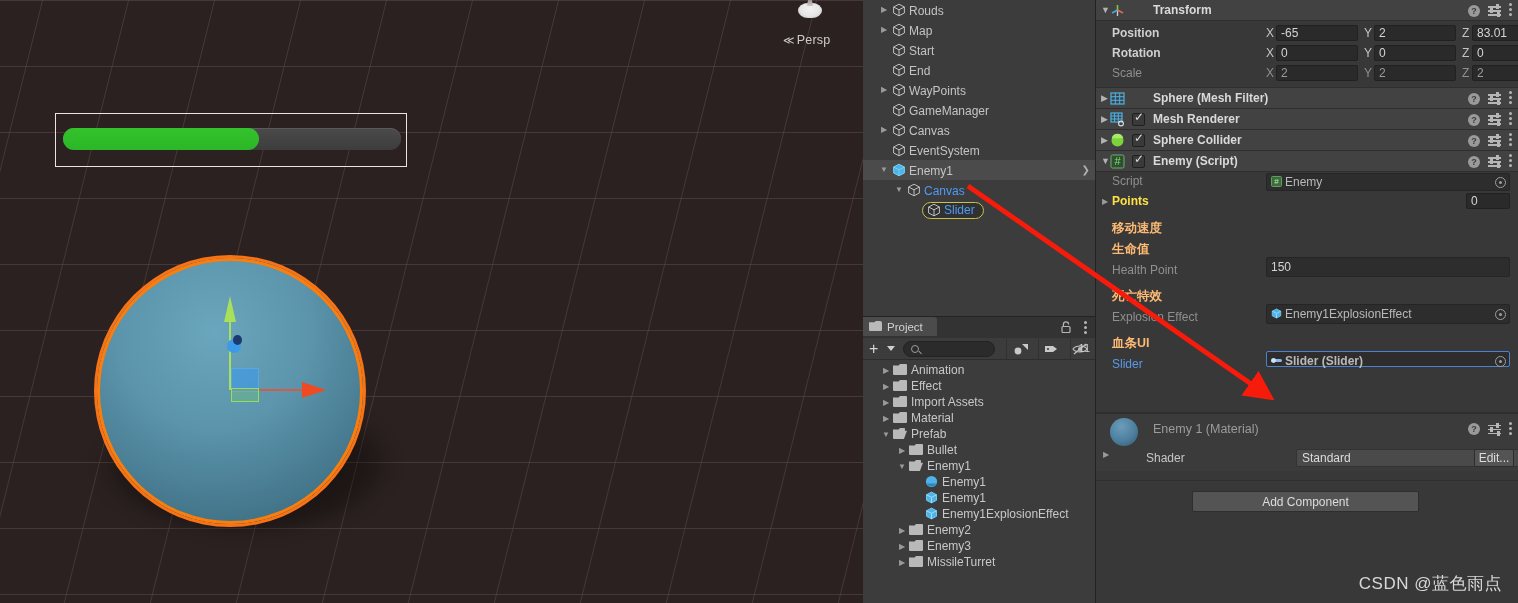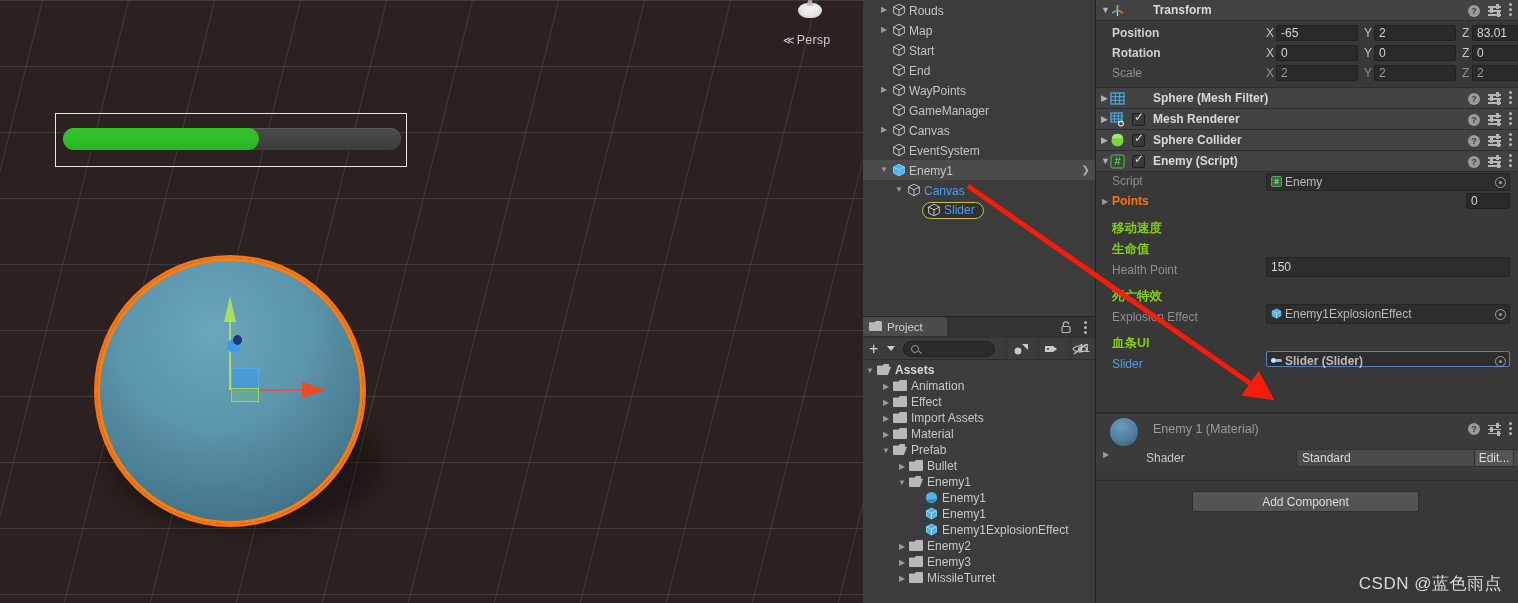--- a/index.html
+++ b/index.html
@@ -76,21 +76,21 @@
   .lbl { vertical-align:middle; }
   .blue { color:#4d9bf5; }
   .chev-r { position:absolute; right:5px; top:0; color:#b0b0b0; font-size:10px; }
   .pill { display:inline-block; border:1px solid #c9c14a; border-radius:9px; padding:0 8px 0 4px;
           background:#313131; height:17px; line-height:15px; vertical-align:middle; }
 
   
   #proj { position:absolute; left:863px; top:316px; width:233px; height:287px;
           background:#3c3c3c; border-right:1px solid #232323; border-top:1px solid #232323; overflow:hidden;}
   .proj-tabbar { position:relative; height:21px; background:#333; }
-  .proj-tab { position:absolute; left:0; top:0; height:19px; padding:0 24px 0 6px; line-height:21px;
+  .proj-tab { position:absolute; left:0; top:0; height:19px; padding:0 14px 0 6px; line-height:21px;
           background:#4b4b4b; color:#d2d2d2; font-size:11.5px; border-top-right-radius:3px;}
   .proj-tab .fi { display:inline-block; width:13px; height:10px; background:#b9b9b9; margin-right:5px;
           vertical-align:0px; border-radius:1px 2px 1px 1px;
           clip-path:polygon(0 12%, 42% 12%, 52% 0, 100% 0, 100% 100%, 0 100%); }
   .tab-lock { position:absolute; right:24px; top:4px; width:10px; height:12px; }
   .tab-kebab { position:absolute; right:8px; top:4px; }
   .kebab { display:inline-block; width:3px; }
   .kebab i { display:block; width:3px; height:3px; background:#b5b5b5; margin-bottom:2px; border-radius:50%;}
   .proj-toolbar { position:relative; height:22px; background:#3c3c3c; border-bottom:1px solid #2d2d2d; }
   .plus { position:absolute; left:6px; top:3px; color:#d6d6d6; font-size:16px; line-height:16px; font-weight:300;}
@@ -130,22 +130,22 @@
 
   .prow3 { position:relative; height:20px; }
   .plab { position:absolute; left:16px; top:0; line-height:20px; font-weight:bold; color:#cfcfcf; font-size:12px;}
   .plab.dim { color:#8f8f8f; font-weight:normal; }
   .axis { position:absolute; top:0; line-height:20px; font-size:12px; color:#c4c4c4;}
   .nfield { position:absolute; top:2px; height:16px; background:#2a2a2a; border:1px solid #212121;
        border-radius:2px; color:#d5d5d5; font-size:12px; line-height:14px; padding-left:4px;}
   .nfield.dim { color:#9b9b9b; }
 
   .frow { position:relative; height:18px; }
-  .flab { position:absolute; left:16px; top:0; line-height:18px; font-size:12px; color:#f97316; }
-  .flab.cn { font-weight:bold; color:#84cc16; font-size:12.5px; }
+  .flab { position:absolute; left:16px; top:0; line-height:18px; font-size:12px; color:#fde047; }
+  .flab.cn { font-weight:bold; color:#fdba74; font-size:12.5px; }
   .flab.dimg { color:#8f8f8f; }
   .flab.link { color:#5a9ae8; }
   .objfield { position:absolute; height:18px; background:#2d2d2d; border:1px solid #252525;
        border-radius:2px; color:#b9b9b9; font-size:12px; line-height:16px; padding-left:4px;}
   .objfield.sel { border:1px solid #4b82d0; background:#2d2d2d; }
   .objfield .dot { position:absolute; right:3px; top:3px; width:11px; height:11px; border-radius:50%;
        border:1.5px solid #9f9f9f; }
   .objfield .dot:after { content:""; position:absolute; left:2.5px; top:2.5px; width:3px; height:3px;
        border-radius:50%; background:#9f9f9f;}
   .tinyicon { display:inline-block; width:11px; height:11px; vertical-align:-1px; margin-right:3px; }
@@ -343,21 +343,20 @@
         <svg width="16" height="12" viewBox="0 0 16 12" style="margin:4px 0 0 1px">
             <path d="M1 6 C4 2 12 2 15 6 C12 10 4 10 1 6Z" fill="none" stroke="#c0c0c0" stroke-width="1.2"></path>
             <circle cx="8" cy="6" r="2" fill="#c0c0c0"></circle>
             <line x1="2" y1="11" x2="14" y2="1" stroke="#c0c0c0" stroke-width="1.3"></line>
           </svg>
       </div>
       <div class="count11">11</div>
     </div>
 
     <div class="proj-tree" id="proj-rows">
-        <div class="prow"><span class="tri" style="display:inline-block;width:14px;margin-left:0px;">▼</span><span class="folder open"></span><span class="bold">Assets</span></div>
         <div class="prow"><span class="tri" style="display:inline-block;width:14px;margin-left:16px;">▶</span><span class="folder"></span><span class="">Animation</span></div>
         <div class="prow"><span class="tri" style="display:inline-block;width:14px;margin-left:16px;">▶</span><span class="folder"></span><span class="">Effect</span></div>
         <div class="prow"><span class="tri" style="display:inline-block;width:14px;margin-left:16px;">▶</span><span class="folder"></span><span class="">Import Assets</span></div>
         <div class="prow"><span class="tri" style="display:inline-block;width:14px;margin-left:16px;">▶</span><span class="folder"></span><span class="">Material</span></div>
         <div class="prow"><span class="tri" style="display:inline-block;width:14px;margin-left:16px;">▼</span><span class="folder open"></span><span class="">Prefab</span></div>
         <div class="prow"><span class="tri" style="display:inline-block;width:14px;margin-left:32px;">▶</span><span class="folder"></span><span class="">Bullet</span></div>
         <div class="prow"><span class="tri" style="display:inline-block;width:14px;margin-left:32px;">▼</span><span class="folder open"></span><span class="">Enemy1</span></div>
         <div class="prow"><span class="tri empty" style="display:inline-block;width:14px;margin-left:48px;"></span><span class="tinyicon" style="width:13px;height:13px;vertical-align:-2px;margin-right:4px;"><svg width="13" height="13" viewBox="0 0 13 13">
               <circle cx="6.5" cy="6.5" r="5.6" fill="#4db3e8"></circle>
               <path d="M1.6 8.5 A5.6 5.6 0 0 0 11.4 8.5 Z" fill="#2f86bb"></path>

